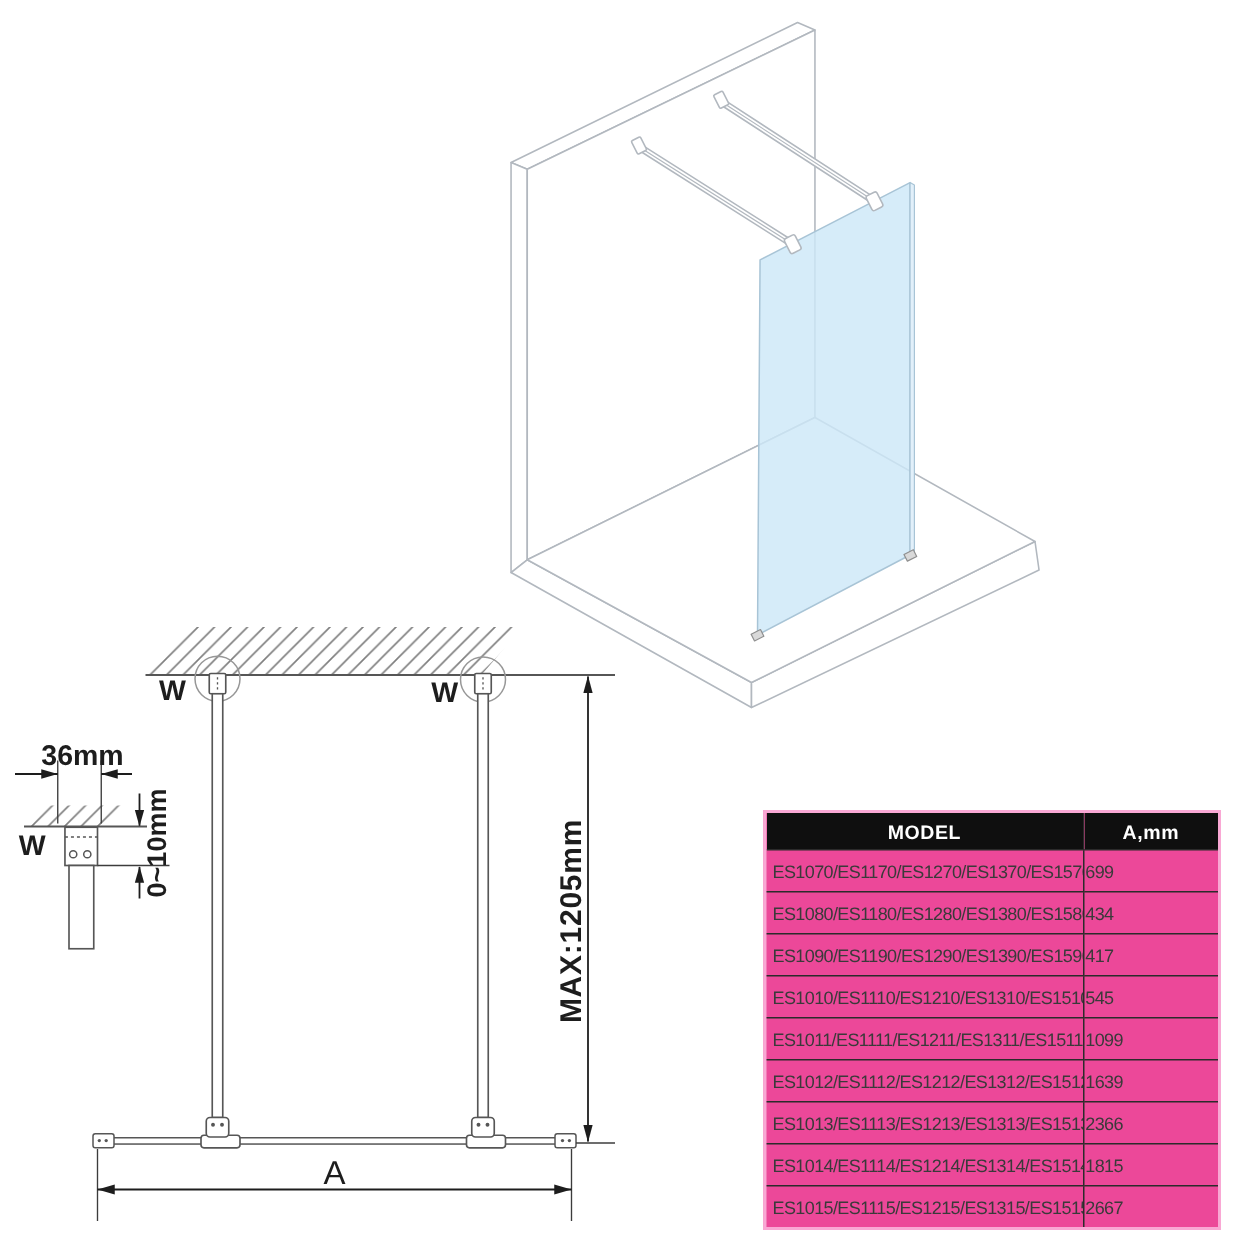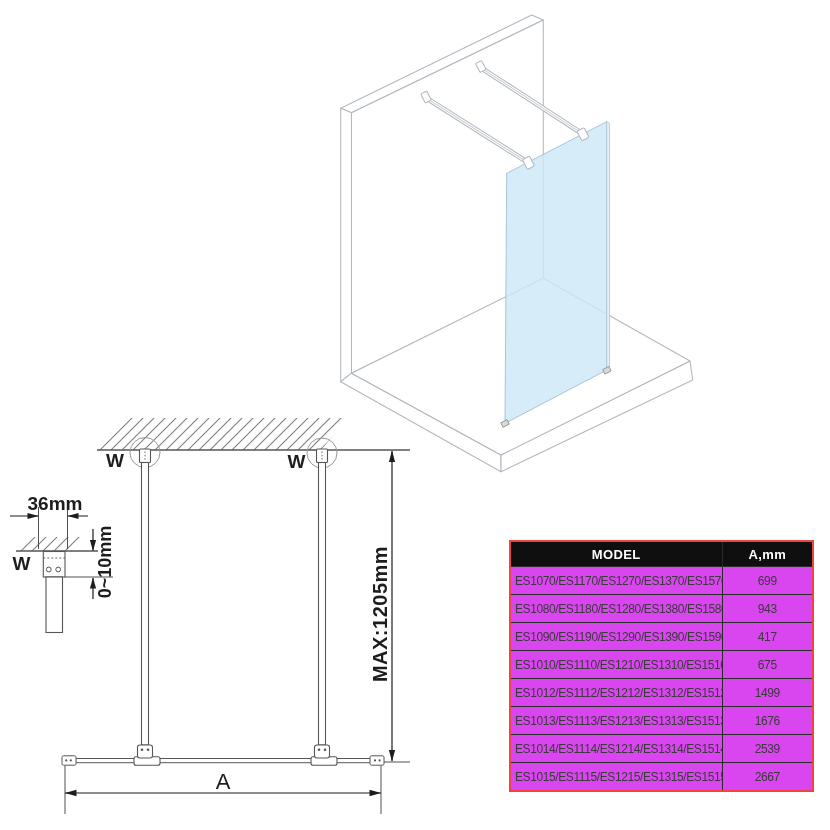--- a/index.html
+++ b/index.html
@@ -11,32 +11,32 @@
   
   text{font-family:"Liberation Sans",sans-serif;fill:#1d1d1d;}
   .b19{font-size:19px;font-weight:bold;}
   .b18{font-size:18px;font-weight:bold;}
   .b20{font-size:20px;font-weight:bold;letter-spacing:.5px;}
   .r22{font-size:22px;font-weight:normal;}
   
   .spec-wrap{position:absolute;left:509px;top:540px;}
   table.spec{
     border-collapse:collapse;table-layout:fixed;width:303px;
-    border:2px solid #ef4444;background:#d946ef;
+    border:2px solid #f9a8d4;background:#ec4899;
   }
   table.spec th,table.spec td{
     border:1.5px solid #2b2b2b;white-space:nowrap;overflow:hidden;
   }
   table.spec th{
     background:#0f0f0f;color:#ffffff;font-size:13px;font-weight:bold;
     height:22px;text-align:center;letter-spacing:.4px;
   }
   table.spec td{height:25px;font-size:12px;color:#3a3a3a;letter-spacing:-0.4px;}
   td.model{text-align:left;padding-left:4px;}
-  td.val{text-align:center;letter-spacing:0;}
+  td.val{letter-spacing:0;}
   col.c-model{width:212px;}
   col.c-val{width:91px;}
 </style>
 </head>
 <body>
 
 <div class="stage">
 
   <svg width="830" height="830" viewBox="0 0 830 830">
     <defs>
@@ -199,41 +199,45 @@
           <th>A,mm</th>
         </tr>
       </thead>
       <tbody>
         <tr>
           <td class="model">ES1070/ES1170/ES1270/ES1370/ES1570</td>
           <td class="val">699</td>
         </tr>
         <tr>
           <td class="model">ES1080/ES1180/ES1280/ES1380/ES1580</td>
-          <td class="val">943</td>
+          <td class="val">434</td>
         </tr>
         <tr>
           <td class="model">ES1090/ES1190/ES1290/ES1390/ES1590</td>
           <td class="val">417</td>
         </tr>
         <tr>
           <td class="model">ES1010/ES1110/ES1210/ES1310/ES1510</td>
-          <td class="val">675</td>
+          <td class="val">545</td>
+        </tr>
+        <tr>
+          <td class="model">ES1011/ES1111/ES1211/ES1311/ES1511</td>
+          <td class="val">1099</td>
         </tr>
         <tr>
           <td class="model">ES1012/ES1112/ES1212/ES1312/ES1512</td>
-          <td class="val">1499</td>
+          <td class="val">1639</td>
         </tr>
         <tr>
           <td class="model">ES1013/ES1113/ES1213/ES1313/ES1513</td>
-          <td class="val">1676</td>
+          <td class="val">2366</td>
         </tr>
         <tr>
           <td class="model">ES1014/ES1114/ES1214/ES1314/ES1514</td>
-          <td class="val">2539</td>
+          <td class="val">1815</td>
         </tr>
         <tr>
           <td class="model">ES1015/ES1115/ES1215/ES1315/ES1515</td>
           <td class="val">2667</td>
         </tr>
       </tbody>
     </table>
   </div>
 
 </div>

